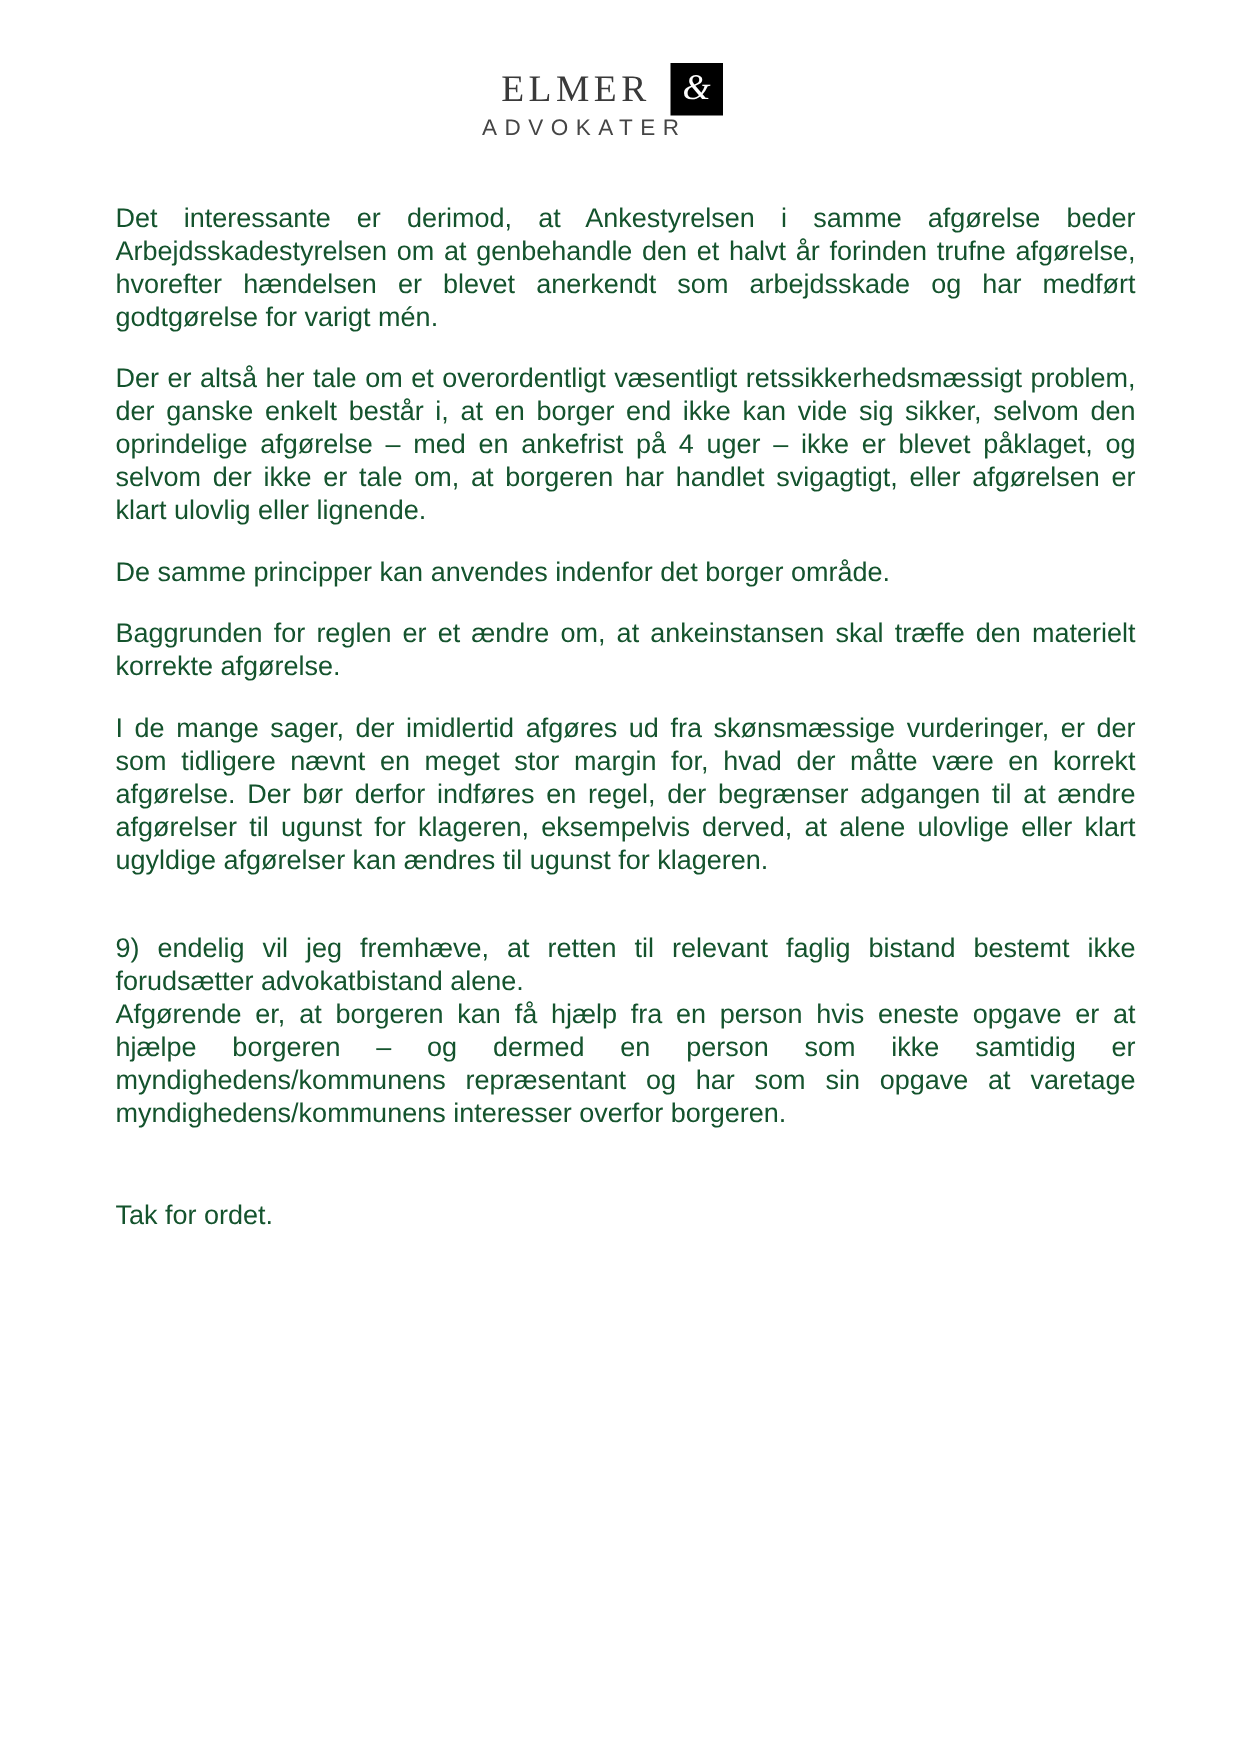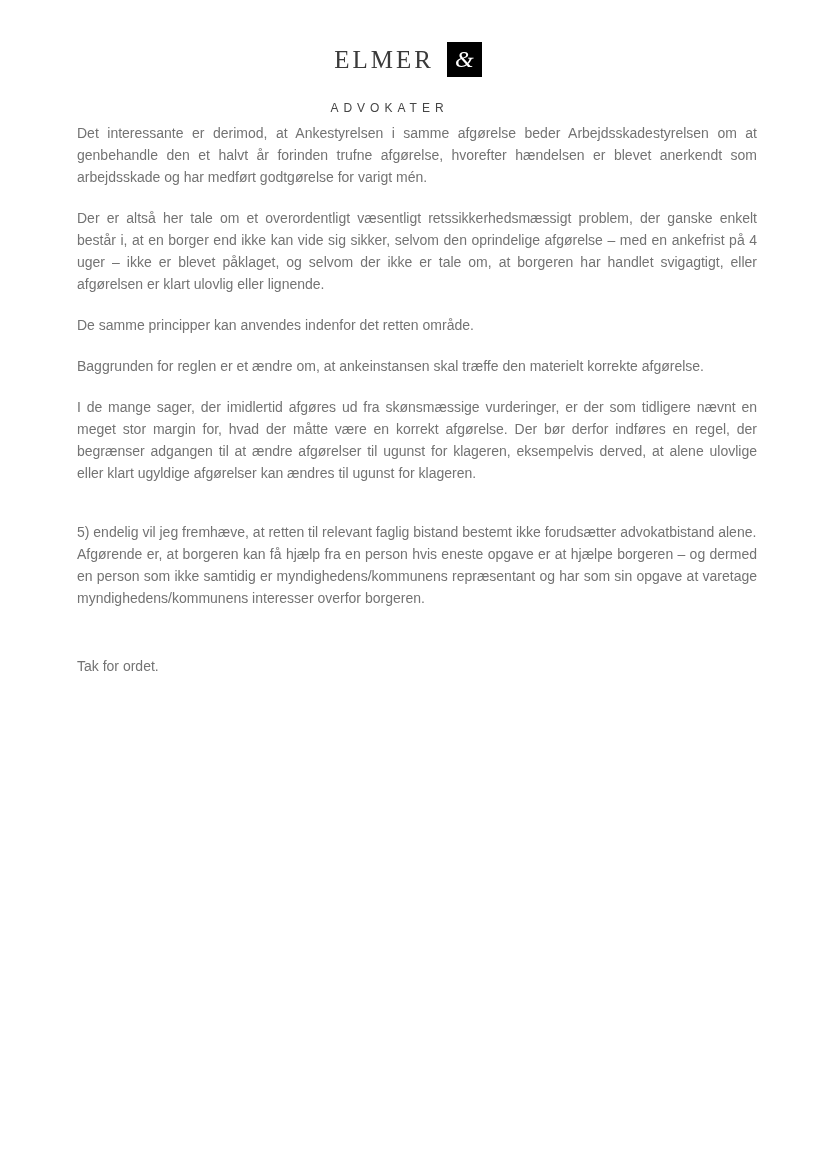--- a/index.html
+++ b/index.html
@@ -32,31 +32,31 @@
   .amp-box {
     width:35px; height:35px;
     margin:0 11px 0 13px;
     background:#000000; color:#ffffff;
     display:flex; align-items:center; justify-content:center;
     font-family:"Liberation Serif","DejaVu Serif",serif;
     font-style:italic; font-size:24px; letter-spacing:0;
     flex:0 0 auto;
   }
   .logo-sub {
-    margin-top:24px;
-    font-size:12px; letter-spacing:5px;
+    margin-top:0;
+    font-size:15px; letter-spacing:5px;
     color:#454545;
     transform:translateX(-24px);
   }
 
   
   .body-text {
-    position:absolute; left:77px; top:122px; width:680px;
-    font-size:14px; line-height:22px;
-    color:#737373;
+    position:absolute; left:77px; top:134px; width:680px;
+    font-size:18px; line-height:22px;
+    color:#14532d;
   }
   .body-text p {
     text-align:justify;
     margin-top:0;
   }
   .body-text p.gap-blank  { margin-top:19px; }
   .body-text p.gap-double { margin-top:37px; }
   .body-text p.gap-large  { margin-top:46px; }
   .body-text p.gap-none   { margin-top:0; }
 
@@ -80,23 +80,23 @@
         <span>&amp;</span>
       </span>
     </div>
     <div class="logo-sub">ADVOKATER</div>
   </header>
 
   <main class="body-text" id="paragraphs">
 
   <p class="gap-none">Det interessante er derimod, at Ankestyrelsen i samme afgørelse beder Arbejdsskadestyrelsen om at genbehandle den et halvt år forinden trufne afgørelse, hvorefter hændelsen er blevet anerkendt som arbejdsskade og har medført godtgørelse for varigt mén.</p>
       <p class="gap-blank">Der er altså her tale om et overordentligt væsentligt retssikkerhedsmæssigt problem, der ganske enkelt består i, at en borger end ikke kan vide sig sikker, selvom den oprindelige afgørelse – med en ankefrist på 4 uger – ikke er blevet påklaget, og selvom der ikke er tale om, at borgeren har handlet svigagtigt, eller afgørelsen er klart ulovlig eller lignende.</p>
-      <p class="gap-blank">De samme principper kan anvendes indenfor det retten område.</p>
+      <p class="gap-blank">De samme principper kan anvendes indenfor det borger område.</p>
       <p class="gap-blank">Baggrunden for reglen er et ændre om, at ankeinstansen skal træffe den materielt korrekte afgørelse.</p>
       <p class="gap-blank">I de mange sager, der imidlertid afgøres ud fra skønsmæssige vurderinger, er der som tidligere nævnt en meget stor margin for, hvad der måtte være en korrekt afgørelse. Der bør derfor indføres en regel, der begrænser adgangen til at ændre afgørelser til ugunst for klageren, eksempelvis derved, at alene ulovlige eller klart ugyldige afgørelser kan ændres til ugunst for klageren.</p>
-      <p class="gap-double">5) endelig vil jeg fremhæve, at retten til relevant faglig bistand bestemt ikke forudsætter advokatbistand alene.</p>
+      <p class="gap-double">9) endelig vil jeg fremhæve, at retten til relevant faglig bistand bestemt ikke forudsætter advokatbistand alene.</p>
       <p class="gap-none">Afgørende er, at borgeren kan få hjælp fra en person hvis eneste opgave er at hjælpe borgeren – og dermed en person som ikke samtidig er myndighedens/kommunens repræsentant og har som sin opgave at varetage myndighedens/kommunens interesser overfor borgeren.</p>
       <p class="gap-large">Tak for ordet.</p>
     </main>
 
   <footer class="page-number">- 4 -</footer>
 
 </div>
 
 </body></html>

